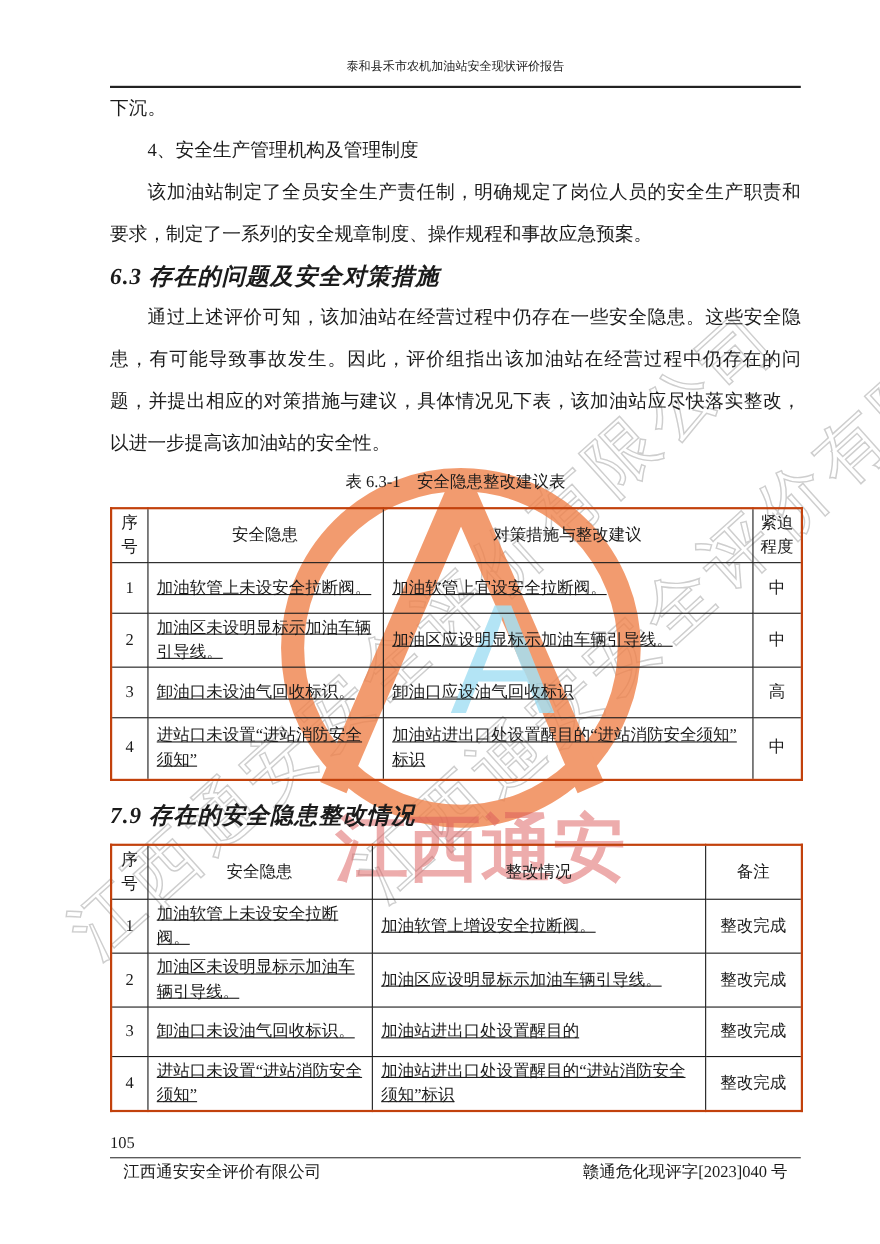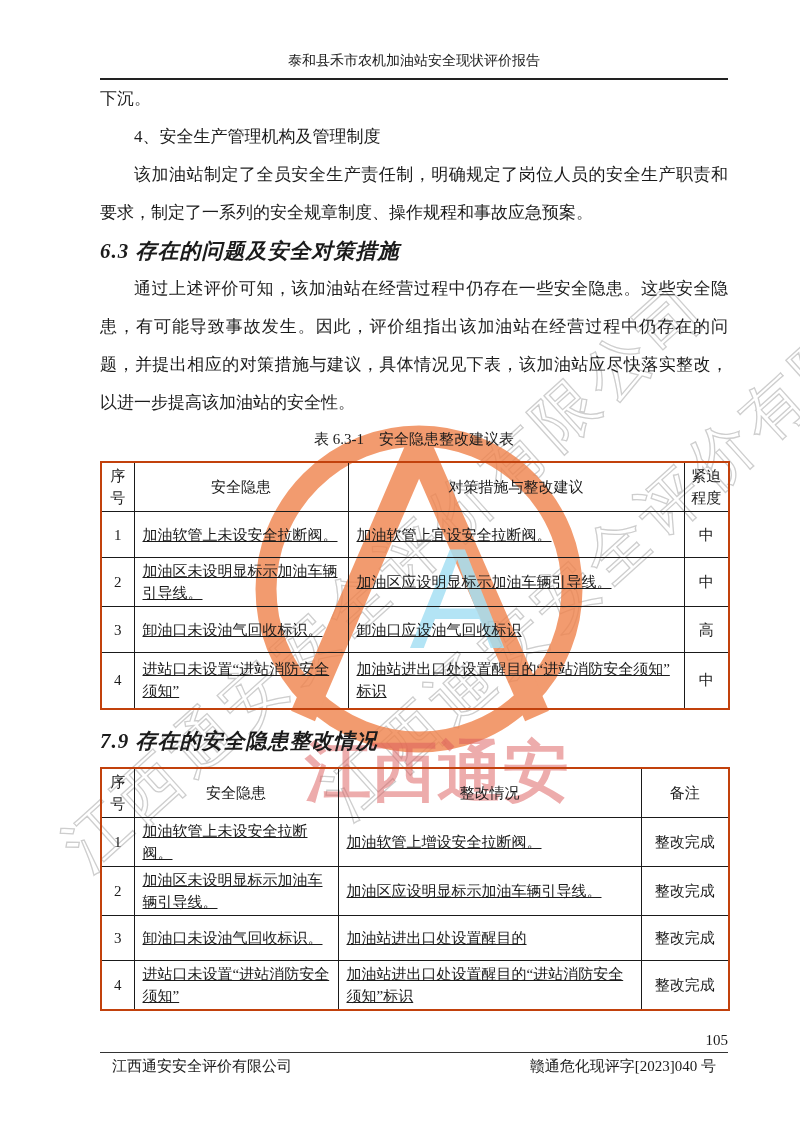--- a/index.html
+++ b/index.html
@@ -32,21 +32,21 @@
   .content {
     position:absolute; left:0; top:0; width:800px; height:1131px;
     z-index:1; box-sizing:border-box;
     padding:0 72px 0 100px;
   }
   .doc-header {
     margin-top:50px;
     padding-bottom:6px;
     border-bottom:2px solid #222;
     text-align:center;
-    font-size:14px; line-height:22px;
+    font-size:11px; line-height:22px;
   }
   p.body-line { margin:0; font-size:17px; line-height:38px; text-align:justify; }
   .mt6  { margin-top:6px; }
   .indent { text-indent:2em; }
   .sec-heading {
     margin:0; font-size:21px; line-height:38px;
     font-weight:bold; font-style:italic; letter-spacing:1px;
   }
   .tbl-caption {
     margin:4px 0 0 0; text-align:center;
@@ -69,21 +69,21 @@
   }
   .doc-table th { text-align:center; padding:2px 4px; }
   .col-c { text-align:center; padding:2px 3px; }
   .col-l { text-align:left;text-decoration:underline; }
   .sec64 { margin-top:12px; }
   
   .footer {
     position:absolute; left:100px; right:72px; top:1028px; z-index:1;
     font-size:15px;
   }
-  .page-num { text-align:right; line-height:24px; }
+  .page-num { text-align:left; line-height:24px; }
   .footer-row {
     border-top:1.5px solid #333;
     display:flex; justify-content:space-between;
     line-height:26px; padding:0 12px 0 12px;
   }
 </style>
 </head>
 <body>
 
 <div class="page">

